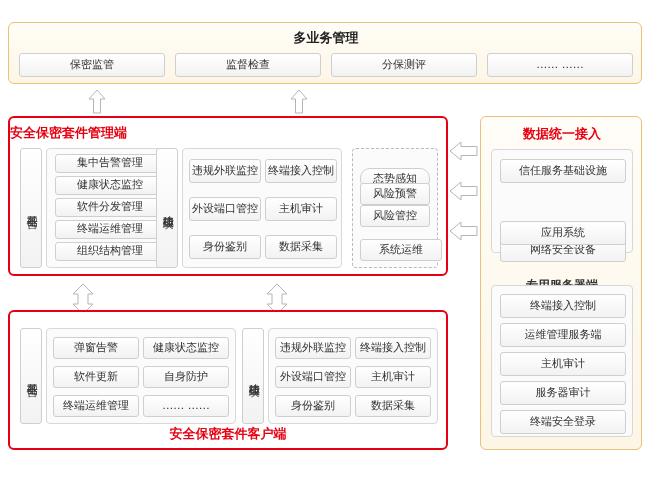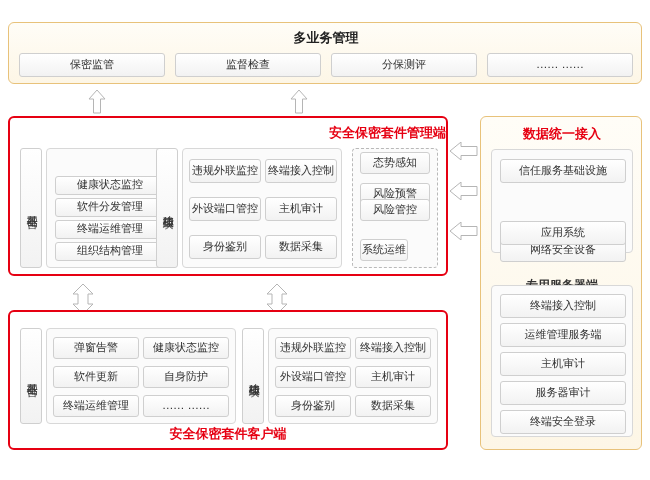--- a/index.html
+++ b/index.html
@@ -50,21 +50,21 @@
   }
   .arrow-up svg{display:block;}
 
   
   .mgmt-box{
     position:absolute;left:8px;top:116px;width:440px;height:160px;
     border:2px solid #e60012;border-radius:6px;background:#ffffff;
     box-sizing:border-box;
   }
   .mgmt-title{
-    position:absolute;left:0;top:6px;width:436px;text-align:right;
+    position:absolute;left:0;top:6px;width:436px;text-align:left;
     font-size:13px;font-weight:bold;color:#e60012;
   }
   .side-label{
     position:absolute;
     border:1px solid #cfcfcf;border-radius:3px;
     background:linear-gradient(#ffffff,#f2f2f2);
     display:flex;align-items:center;justify-content:center;
     font-size:11px;color:#333;
     text-align:center;
     box-sizing:border-box;
@@ -148,42 +148,43 @@
       <polygon points="9,0 17,9 12.5,9 12.5,23 5.5,23 5.5,9 1,9" fill="#ffffff" stroke="#b5b5b5" stroke-width="1"></polygon>
     </svg>
   </div>
 
   <div class="mgmt-box">
     <div class="mgmt-title">安全保密套件管理端</div>
 
     <div class="side-label" style="left: 10px; top: 30px; width: 22px; height: 120px; writing-mode: vertical-rl; text-orientation: upright; letter-spacing: 1px;">基础平台</div>
 
     <div class="group-box" style="left:36px;top:30px;width:126px;height:120px;">
+      <div class="cell" style="position:absolute;left:8px;top:5px;width:110px;height:19px;">集中告警管理</div>
       <div class="cell" style="position:absolute;left:8px;top:27px;width:110px;height:19px;">健康状态监控</div>
       <div class="cell" style="position:absolute;left:8px;top:49px;width:110px;height:19px;">软件分发管理</div>
       <div class="cell" style="position:absolute;left:8px;top:71px;width:110px;height:19px;">终端运维管理</div>
       <div class="cell" style="position:absolute;left:8px;top:93px;width:110px;height:19px;">组织结构管理</div>
     </div>
 
     <div class="side-label" style="left: 146px; top: 30px; width: 22px; height: 120px; padding: 0px 3px; writing-mode: vertical-rl; text-orientation: upright; letter-spacing: 1px;">功能模块</div>
 
     <div class="group-box" style="left:172px;top:30px;width:160px;height:120px;">
       <div class="cell" style="position:absolute;left:6px;top:10px;width:72px;height:24px;">违规外联监控</div>
       <div class="cell" style="position:absolute;left:82px;top:10px;width:72px;height:24px;">终端接入控制</div>
       <div class="cell" style="position:absolute;left:6px;top:48px;width:72px;height:24px;">外设端口管控</div>
       <div class="cell" style="position:absolute;left:82px;top:48px;width:72px;height:24px;">主机审计</div>
       <div class="cell" style="position:absolute;left:6px;top:86px;width:72px;height:24px;">身份鉴别</div>
       <div class="cell" style="position:absolute;left:82px;top:86px;width:72px;height:24px;">数据采集</div>
     </div>
 
     <div class="group-dashed" style="left:342px;top:30px;width:86px;height:120px;">
-      <div class="cell" style="position:absolute;left:7px;top:3px;width:70px;height:22px;">态势感知</div>
+      <div class="cell" style="position:absolute;left:7px;top:19px;width:70px;height:22px;border-radius:10px;">态势感知</div>
       <div class="cell" style="position:absolute;left:7px;top:34px;width:70px;height:22px;">风险预警</div>
-      <div class="cell" style="position:absolute;left:7px;top:50px;width:70px;height:22px;">风险管控</div>
-      <div class="cell" style="position:absolute;left:7px;top:90px;width:48px;height:22px;">系统运维</div>
+      <div class="cell" style="position:absolute;left:7px;top:56px;width:70px;height:22px;">风险管控</div>
+      <div class="cell" style="position:absolute;left:7px;top:90px;width:82px;height:22px;">系统运维</div>
     </div>
   </div>
 
   <div class="dbl-arrow" style="left:70px;top:284px;">
     <svg width="26" height="30" viewBox="0 0 26 30">
       <polygon points="13,0 23,10 18,10 18,20 23,20 13,30 3,20 8,20 8,10 3,10" fill="#ffffff" stroke="#b5b5b5" stroke-width="1"></polygon>
     </svg>
   </div>
   <div class="dbl-arrow" style="left:264px;top:284px;">
     <svg width="26" height="30" viewBox="0 0 26 30">

